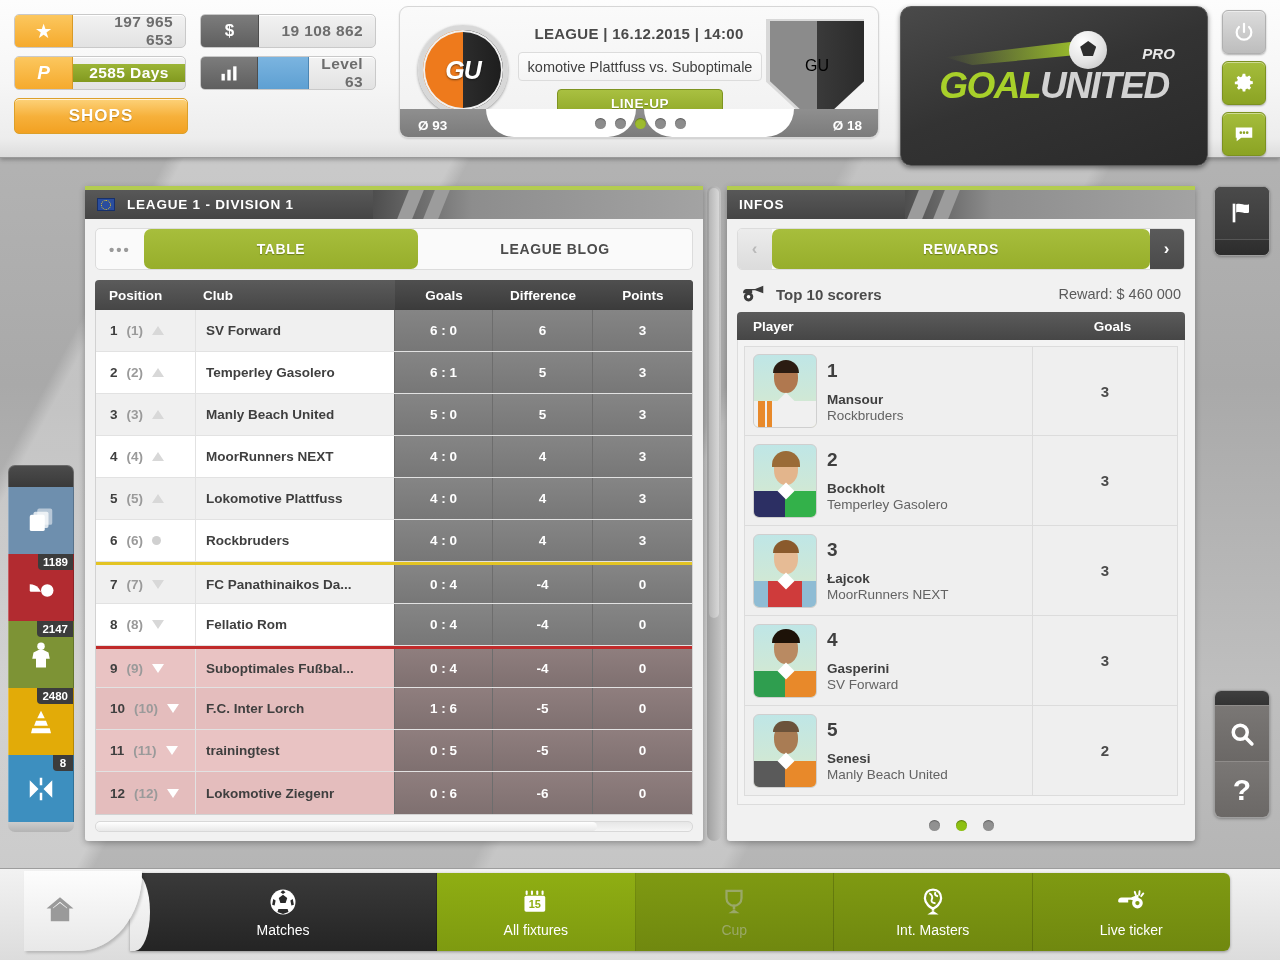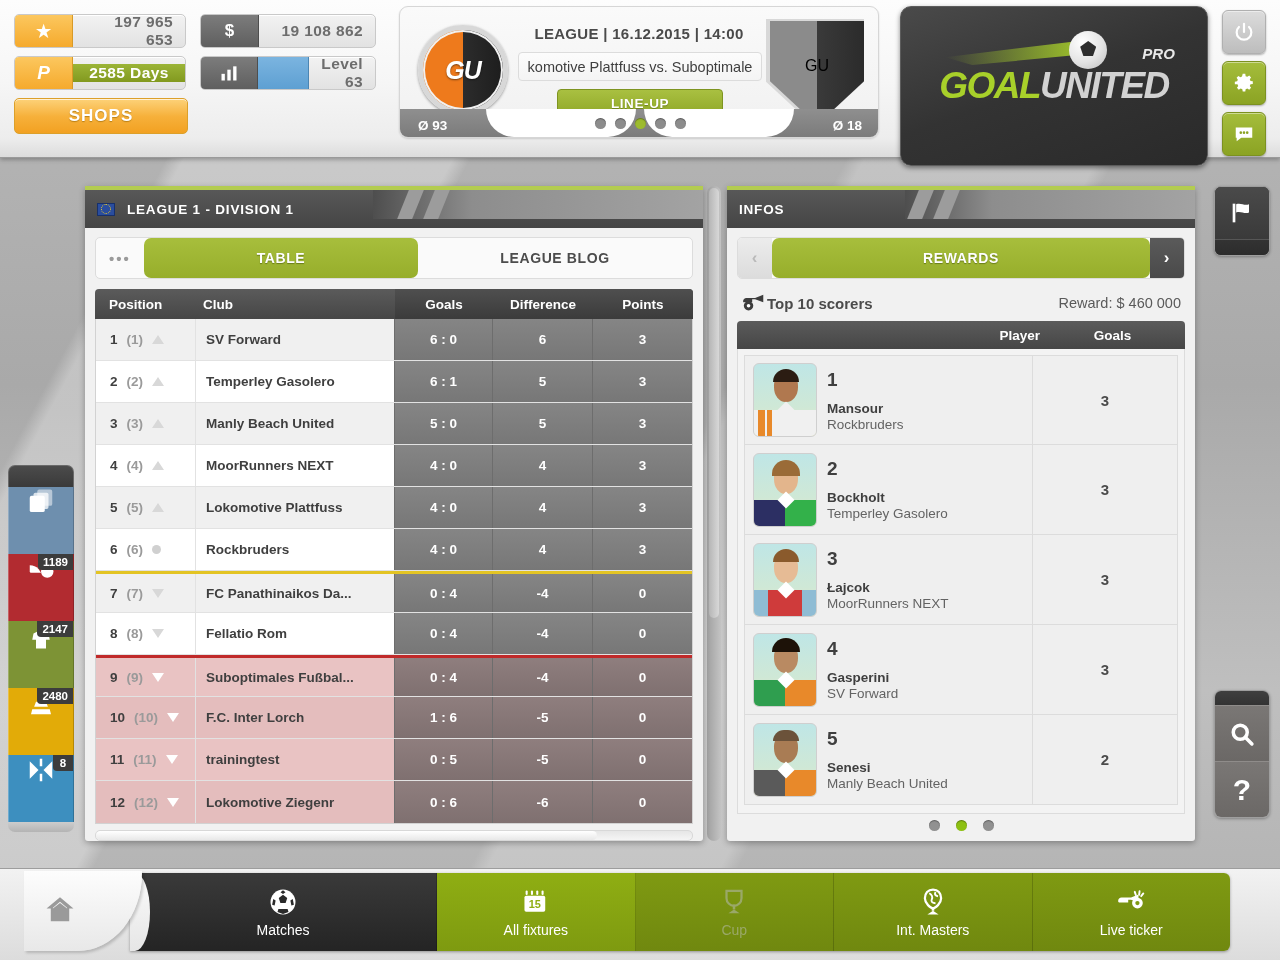--- a/index.html
+++ b/index.html
@@ -126,21 +126,21 @@
   .hdrbtns { position:absolute; right:14px; top:10px; display:flex; flex-direction:column; gap:7px;}
   .hbtn { width:44px; height:44px; border-radius:6px; display:flex; align-items:center; justify-content:center;
     color:#fff; font-size:21px; box-shadow: inset 0 1px 0 rgba(255,255,255,.45), 0 1px 2px rgba(0,0,0,.3);}
   .hbtn.gray { background: linear-gradient(180deg,#dcdcdc,#bdbdbd); color:#fff; border:1px solid #b0b0b0;}
   .hbtn.green{ background: linear-gradient(180deg,#a5bd3c,#8ba323); border:1px solid #7c9120;}
 
   
   .railL { position:absolute; left:8px; top:465px; width:66px; }
   .railL .cap { height:22px; background:linear-gradient(180deg,#4b4b4b,#3a3a3a); border-radius:7px 7px 0 0; border:1px solid #6a6a6a; border-bottom:0;}
   .rail-item { position:relative; height:67px; border-left:1px solid rgba(255,255,255,.25); border-right:1px solid rgba(0,0,0,.2);
-    display:flex; align-items:flex-start; justify-content:center; }
+    display:flex; align-items:center; justify-content:center; }
   .rail-item svg { width:30px; height:30px; fill:#fff; }
   .badge { position:absolute; right:0; top:0; background:#3c3c3c; color:#fff; font-size:11.5px; font-weight:bold;
     padding:2px 5px; border-radius:0 0 0 4px; min-width:20px; text-align:center;}
   .railL .last { height:10px; background:linear-gradient(180deg,#cdcdcd,#b4b4b4); border-radius:0 0 7px 7px;}
 
   
   .railR1 { position:absolute; right:10px; top:186px; width:56px; border-radius:7px; overflow:hidden;
     background:#3c3c3c; border:1px solid #9e9e9e; box-shadow:0 1px 3px rgba(0,0,0,.3);}
   .railR1 .b { height:52px; display:flex; align-items:center; justify-content:center; background:linear-gradient(180deg,#4a4a4a,#3a3a3a);}
   .railR1 .b2 { height:16px; background:linear-gradient(180deg,#333,#2c2c2c); border-top:1px solid #565656;}
@@ -148,21 +148,21 @@
     border:1px solid #9e9e9e; box-shadow:0 1px 3px rgba(0,0,0,.3);}
   .railR2 .cap { height:14px; background:linear-gradient(180deg,#3f3f3f,#333);}
   .railR2 .b { height:56px; display:flex; align-items:center; justify-content:center;
     background:linear-gradient(180deg,#7a7775,#6b6866); border-top:1px solid #8f8c8a;}
   .railR2 svg { width:28px; height:28px; fill:none; stroke:#fff; stroke-width:3;}
 
   
   .panel { position:absolute; background:#f1f1f1; border-radius:3px;
     box-shadow: 0 2px 6px rgba(0,0,0,.30); }
   .panel-top { height:4px; background:#b3cc50; }
-  .panel-hdr { height:38px; display:flex; align-items:center; position:relative; overflow:hidden;
+  .panel-hdr { height:29px; display:flex; align-items:center; position:relative; overflow:hidden;
     background:linear-gradient(180deg,#585858,#454545); }
   .panel-hdr .ttl { color:#fff; font-size:13.5px; font-weight:bold; letter-spacing:.8px; padding-left:12px; z-index:2;}
   .panel-hdr .flag { width:18px; height:13px; background:#2a4d9e; margin-left:12px; border:1px solid #17306b; position:relative; z-index:2;
      display:flex; align-items:center; justify-content:center; }
   .panel-hdr .flag:after{content:"";width:8px;height:8px;border:1.5px dotted #f5d020;border-radius:50%;}
   .panel-hdr .slash { position:absolute; top:0; height:29px; width:15px; background:#9c9c9c; transform:skewX(-22deg);}
   .panel-hdr .fadeR { position:absolute; right:0; top:0; height:29px; width:330px;
     background: linear-gradient(90deg, #4e4e4e 0%, #8d8d8d 30%, #a3a3a3 100%); }
 
   
@@ -209,26 +209,26 @@
   .hscroll i{display:block;height:9px;width:84%;background:linear-gradient(180deg,#fff,#e8e8e8);border-radius:5px;}
 
   
   .vscroll { position:absolute; left:707px; top:186px; width:14px; height:655px;
     background: linear-gradient(90deg,#a0a0a0,#c4c4c4); border-radius:7px; }
   .vscroll i { display:block; margin:2px; width:10px; height:430px; border-radius:6px;
     background: linear-gradient(90deg,#b6b6b6,#d8d8d8);}
 
   
   .subhdr { display:flex; align-items:center; justify-content:space-between; margin:14px 14px 8px 14px;}
-  .subhdr .lft { display:flex; align-items:center; font-size:15px; font-weight:bold; color:#4b4b4b;}
+  .subhdr .lft { display:flex; align-items:center; gap:9px; font-size:15px; font-weight:bold; color:#4b4b4b;}
   .subhdr .rgt { font-size:14.5px; color:#5a5a5a;}
   .ptbl { margin:0 10px; }
   .pthead { display:flex; height:28px; border-radius:4px 4px 0 0; background:linear-gradient(180deg,#5b5b5b,#464646);
     color:#fff; font-size:13.5px; font-weight:bold; align-items:center;}
-  .pthead .pn { flex:1; padding-left:16px;text-align:right;}
+  .pthead .pn { flex:1; padding-left:16px;}
   .pthead .pg { width:145px; text-align:center;}
   .plist { border:1px solid #dcdcdc; border-top:0; background:#f3f3f3; padding:6px 6px 8px 6px;}
   .prow { display:flex; background:#efefef; border:1px solid #dcdcdc; border-top:0; height:90px; align-items:stretch;}
   .prow:first-child { border-top:1px solid #dcdcdc; }
   .pinfo { flex:1; display:flex; align-items:center; gap:10px; padding:6px 0 6px 8px;}
   .face { width:64px; height:74px; border-radius:6px; border:1px solid #cfcfcf; overflow:hidden; position:relative;
     background: linear-gradient(180deg,#bfe6e6 0%, #cfe8d6 60%, #e8e7c8 100%);}
   .ptxt { display:flex; flex-direction:column; justify-content:center; gap:1px;}
   .prank { font-size:19px; font-weight:bold; color:#3f3f3f; margin-bottom:9px;}
   .pname { font-size:13.5px; font-weight:bold; color:#3f3f3f;}

